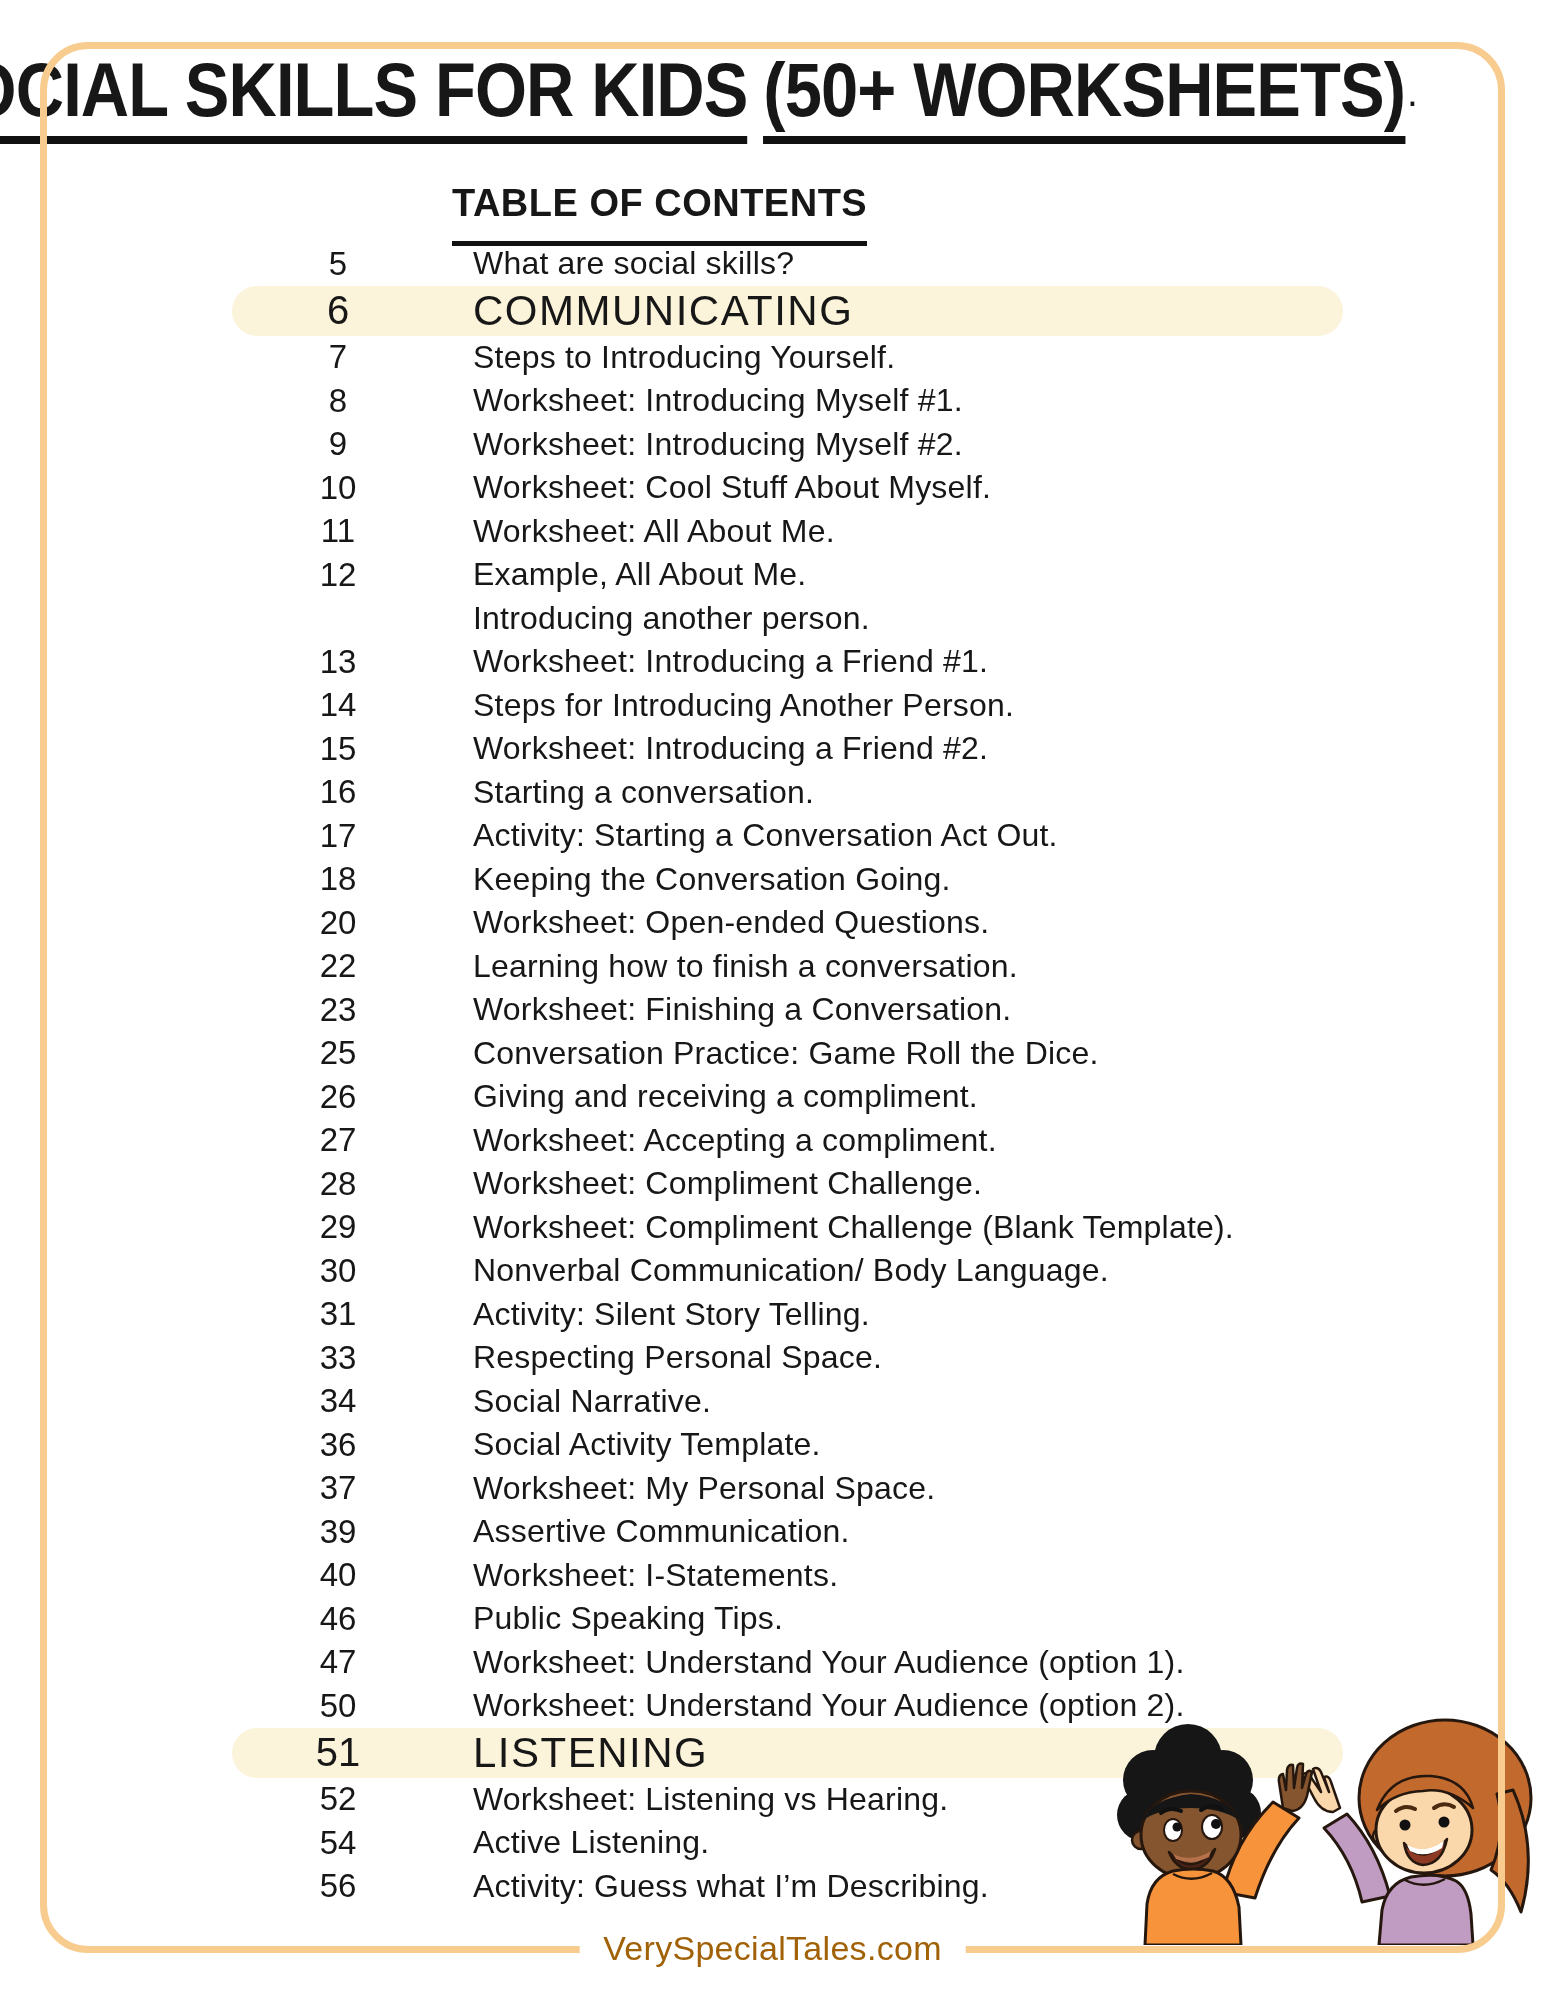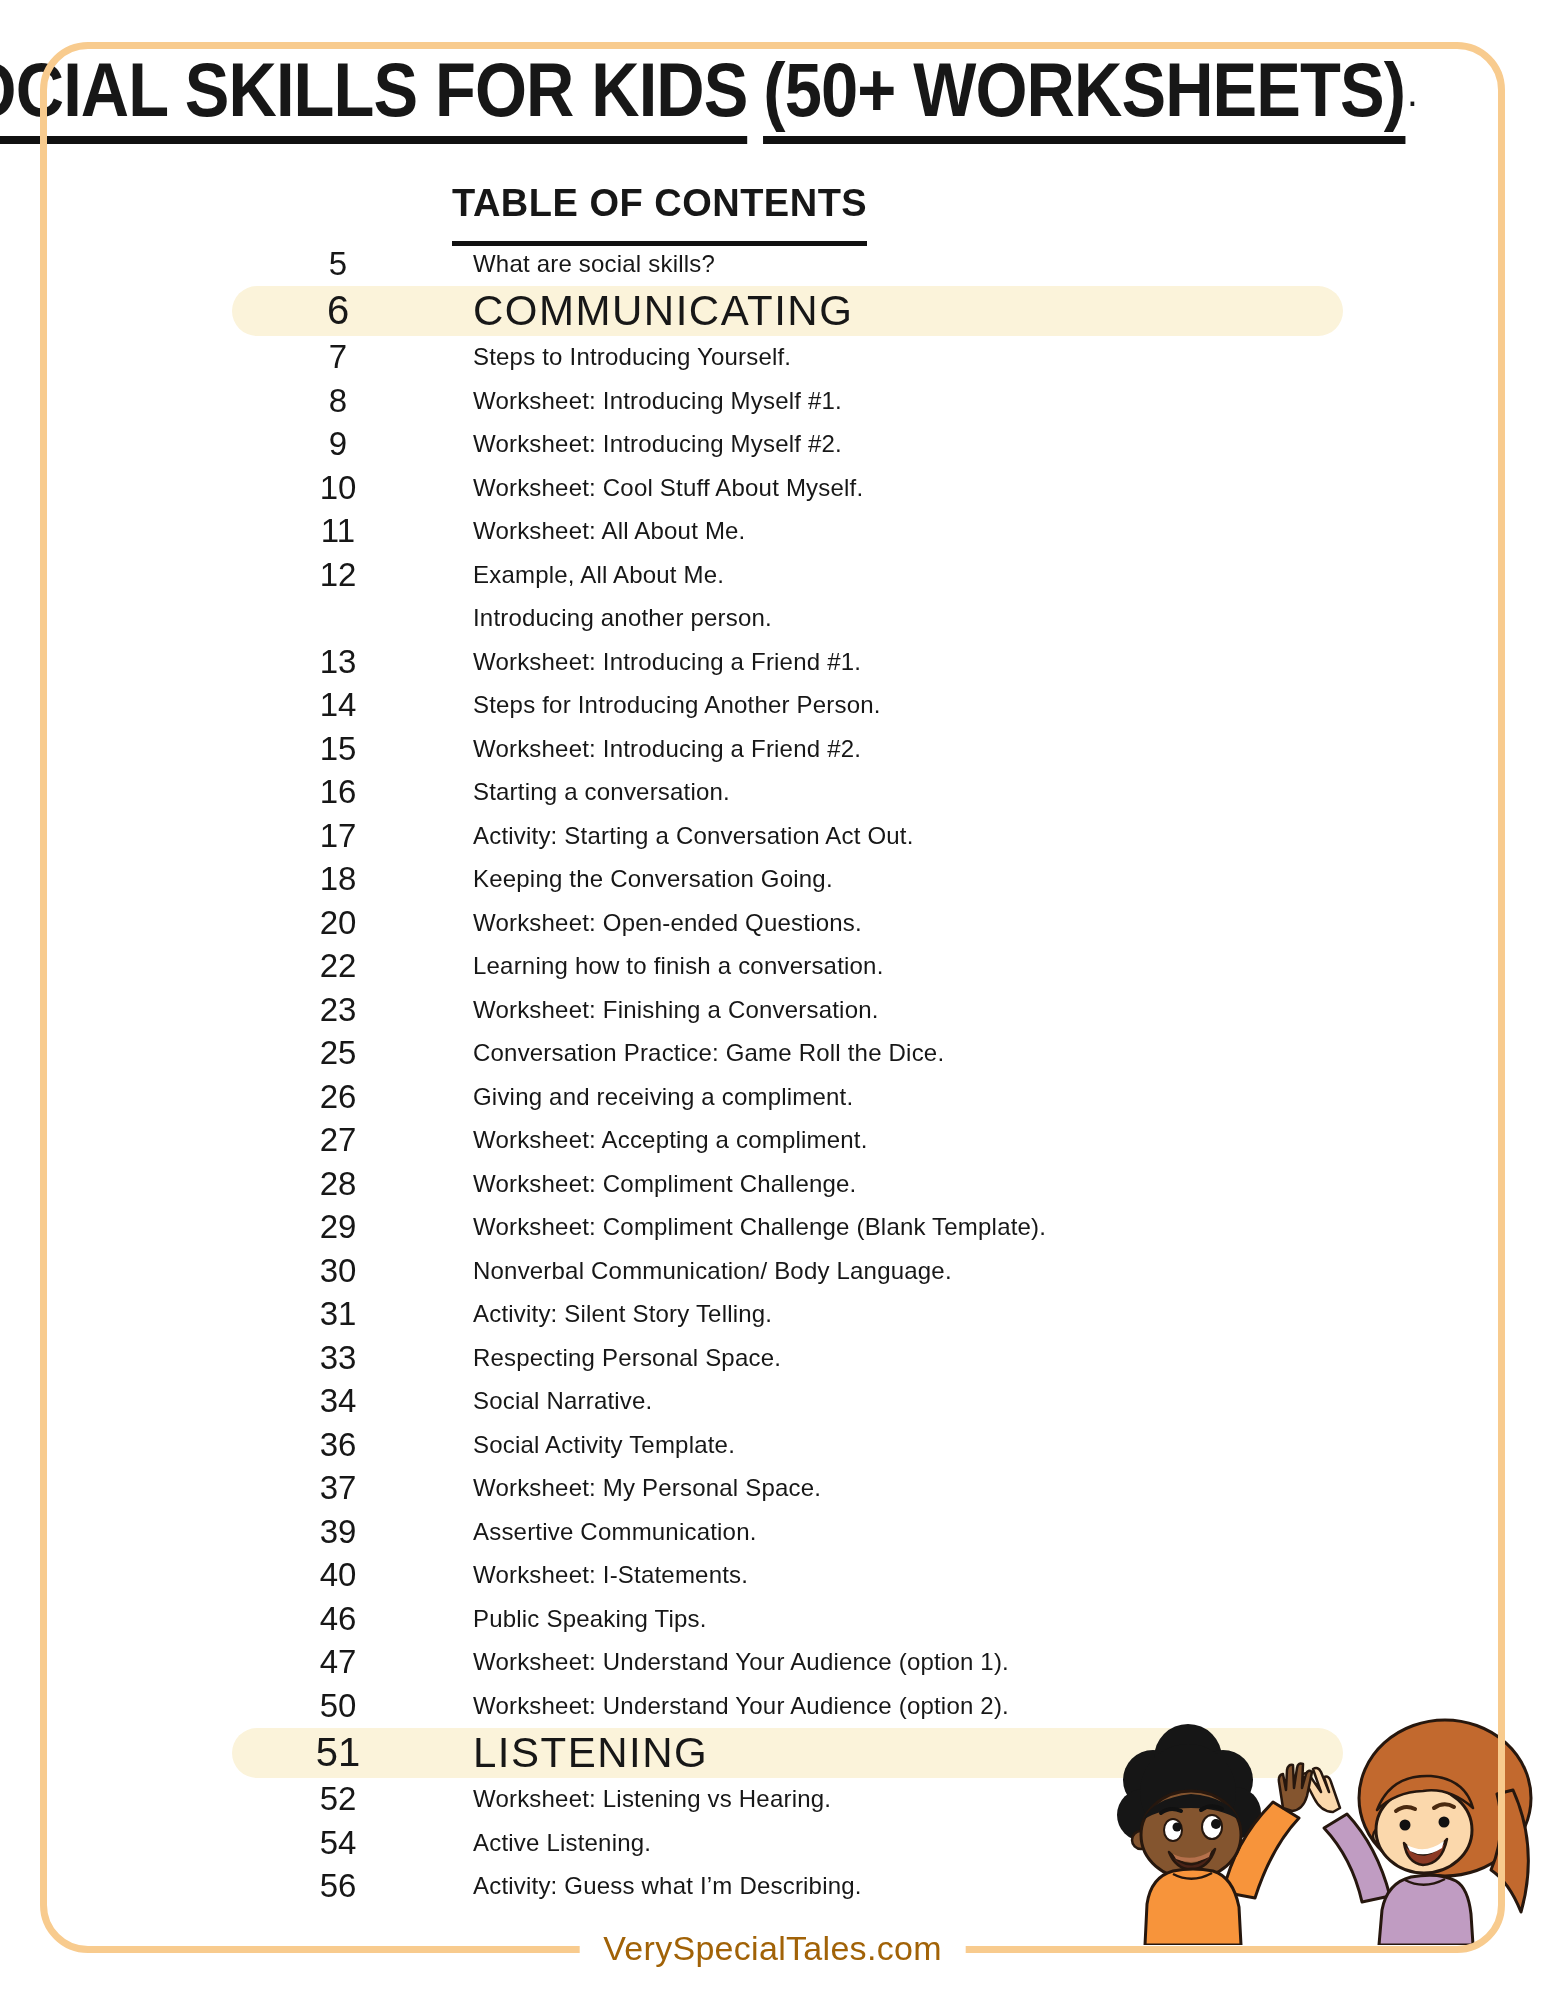--- a/index.html
+++ b/index.html
@@ -35,21 +35,21 @@
   .rows { position:absolute; left:0; top:242px; width:1545px; z-index:1; }
   .row { position:relative; display:flex; align-items:center; height:43.5px; }
   .row .pill {
     position:absolute; left:232px; top:0; bottom:0; width:1111px;
     background:#FBF3DA; border-radius:26px; z-index:0;
   }
   .row .num {
     position:relative; z-index:1; margin-left:266px; width:144px;
     text-align:center; font-size:33px;
   }
-  .row .ttl { position:relative; z-index:1; margin-left:63px; font-size:24px; letter-spacing:0.2px; white-space:nowrap; }
+  .row .ttl { position:relative; z-index:1; margin-left:63px; font-size:32px; letter-spacing:0.2px; white-space:nowrap; }
   .row.sub .ttl { }
   .row.section { height:50px; }
   .row.section .num { font-size:40px; }
   .row.section .ttl { font-size:42px; letter-spacing:1.5px; }
   
   .footer {
     position:absolute; left:50%; transform:translateX(-50%); top:1926px;
     background:#ffffff; padding:0 24px; font-size:34px; color:#a16207;
     letter-spacing:0.3px; z-index:6; line-height:44px;
   }

